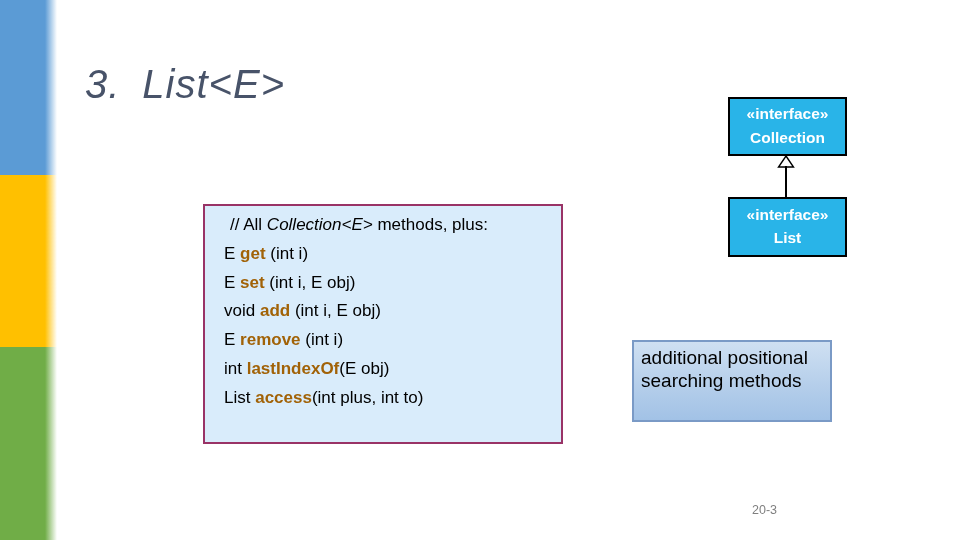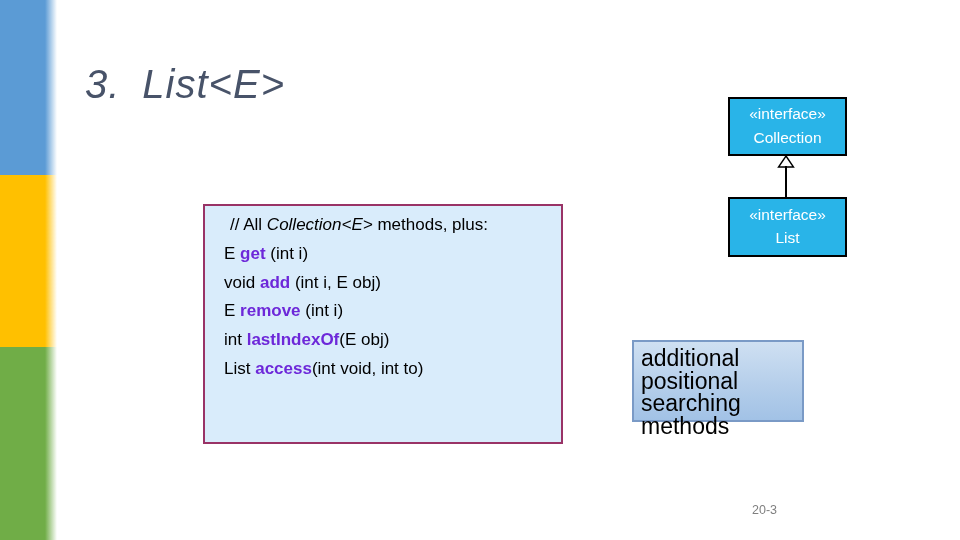--- a/index.html
+++ b/index.html
@@ -21,47 +21,47 @@
     position:absolute;left:85px;top:62px;
     font-size:40px;font-style:italic;color:#485369;letter-spacing:1px;
     white-space:nowrap;
   }
   .title .num{margin-right:22px;}
 
   
   .uml-box{
     position:absolute;left:728px;width:119px;box-sizing:border-box;
     background:#29b4e8;border:2px solid #000;
-    color:#fff;font-weight:normal;font-size:15.5px;text-align:center;
+    color:#fff;font-weight:bold;font-size:15.5px;text-align:center;
     display:flex;flex-direction:column;justify-content:space-between;
   }
   .uml-collection{top:97px;height:59px;padding:6px 0 7px;}
   .uml-list{top:197px;height:60px;padding:7px 0 8px;}
   .uml-connector-line{
     position:absolute;left:785px;top:166px;width:2px;height:32px;background:#000;
   }
   .uml-triangle{position:absolute;left:777px;top:155px;}
 
   
   .code-box{
     position:absolute;left:203px;top:204px;width:360px;height:240px;
     box-sizing:border-box;background:#d9ecfb;border:2px solid #993366;
     padding:5px 20px 0 19px;
     font-size:17px;line-height:28.8px;color:#000;white-space:nowrap;
   }
   .code-comment{padding-left:6px;}
   .code-comment .it{font-style:italic;}
-  .code-line .kw{color:#6d28d9;font-weight:bold;}
+  .code-line .kw{color:#a16207;font-weight:bold;}
 
   
   .callout{
-    position:absolute;left:632px;top:340px;width:172px;height:82px;
+    position:absolute;left:632px;top:340px;width:200px;height:82px;
     box-sizing:border-box;border:2px solid #7a9ac6;
     background:linear-gradient(to bottom,#cfe0f2 0%,#b3cdea 60%,#a2c2e6 100%);
-    padding:5px 7px;font-size:23px;line-height:22.5px;color:#000;
+    padding:5px 7px;font-size:19px;line-height:22.5px;color:#000;
   }
   .callout .line{display:block;}
 
   
   .page-number{
     position:absolute;left:752px;top:503px;
     font-size:12.5px;color:#7f7f7f;
   }
 </style>
 </head>
@@ -89,24 +89,25 @@
 
   <div class="uml-box uml-list">
     <span>«interface»</span>
     <span>List</span>
   </div>
 
   <div class="code-box">
     <div class="code-comment"><span>// All </span><span class="it">Collection&lt;E&gt;</span><span> methods, plus:</span></div>
     <div id="code-lines">
         <div class="code-line"><span>E </span><span class="kw">get</span><span> (int i)</span></div>
+        <div class="code-line"><span>E </span><span class="kw">set</span><span> (int i, E obj)</span></div>
         <div class="code-line"><span>void </span><span class="kw">add</span><span> (int i, E obj)</span></div>
         <div class="code-line"><span>E </span><span class="kw">remove</span><span> (int i)</span></div>
         <div class="code-line"><span>int </span><span class="kw">lastIndexOf</span><span>(E obj)</span></div>
-        <div class="code-line"><span>List </span><span class="kw">access</span><span>(int void, int to)</span></div>
+        <div class="code-line"><span>List </span><span class="kw">access</span><span>(int plus, int to)</span></div>
       </div>
   </div>
 
   <div class="callout" id="callout-box">
       <span class="line">additional positional</span>
       <span class="line">searching methods</span>
     </div>
 
   <div class="page-number">20-3</div>
 

